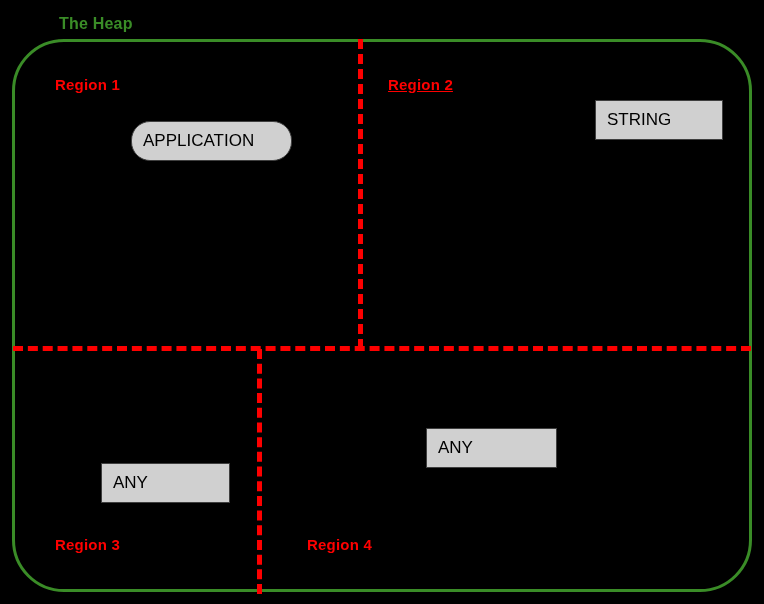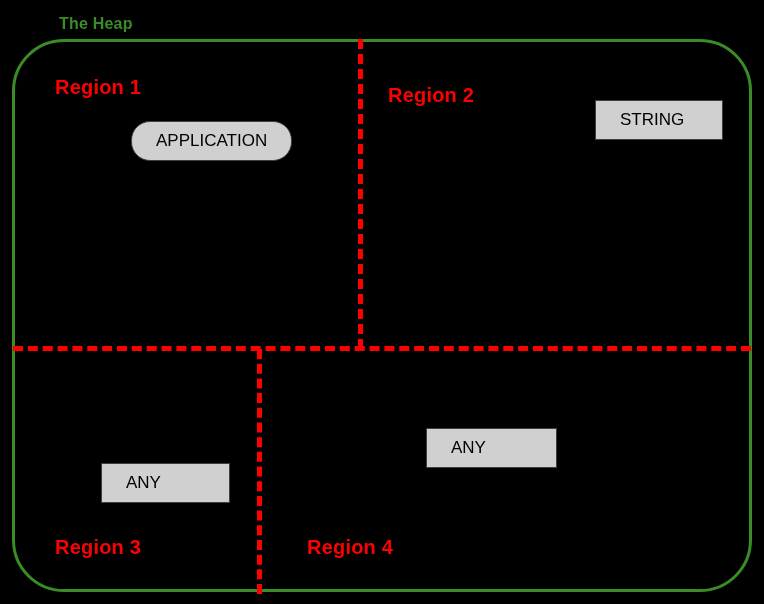--- a/index.html
+++ b/index.html
@@ -62,42 +62,42 @@
     top: 349px;
     width: 0;
     height: 245px;
     border-left: 5px dashed #fe0000;
   }
 
   
   .region-label {
     position: absolute;
     color: #fe0000;
-    font-size: 20px;
+    font-size: 15px;
     font-weight: bold;
     white-space: nowrap;
     letter-spacing: 0.2px;
   }
   #region-label-1 { left: 55px;  top: 76px; }
-  #region-label-2 { left: 388px; top: 84px; }
+  #region-label-2 { left: 388px; top: 76px; text-decoration: underline; }
   #region-label-3 { left: 55px;  top: 536px; }
   #region-label-4 { left: 307px; top: 536px; }
 
   
   .obj-box {
     position: absolute;
     background: #d0d0d0;
     border: 1px solid #3f3f3f;
     box-sizing: border-box;
     display: flex;
     align-items: center;
     color: #000000;
     font-size: 17px;
     font-weight: normal;
-    padding-left: 24px;
+    padding-left: 11px;
     white-space: nowrap;
   }
   #obj-application { left: 131px; top: 121px; width: 161px; height: 40px; border-radius: 19px; }
   #obj-string      { left: 595px; top: 100px; width: 128px; height: 40px; }
   #obj-person      { left: 418px; top: 175px; width: 129px; height: 40px; }
   #obj-any-r3      { left: 101px; top: 463px; width: 129px; height: 40px; }
   #obj-any-r4      { left: 426px; top: 428px; width: 131px; height: 40px; }
 </style>
 </head>
 <body>

